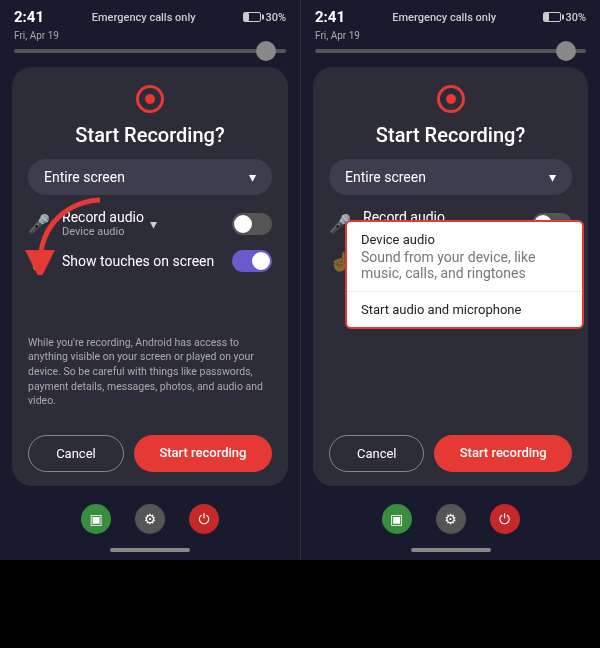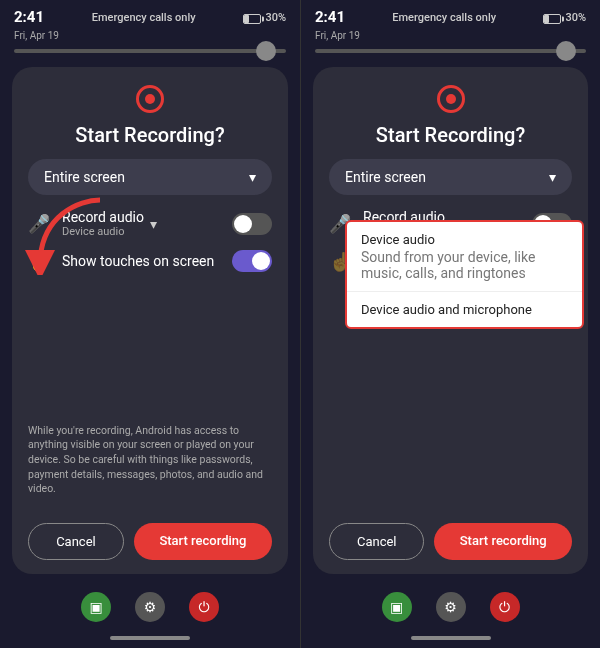--- a/index.html
+++ b/index.html
@@ -6,21 +6,21 @@
     body {
       width: 600px;
       height: 648px;
       background: #000;
       display: flex;
       font-family: 'Roboto', Arial, sans-serif;
       overflow: hidden;
     }
     .phone-panel {
       width: 300px;
-      height: 648px;
+      height: 560px;
       background: #1a1a2e;
       display: flex;
       flex-direction: column;
       position: relative;
       overflow: hidden;
     }
     .phone-panel + .phone-panel {
       border-left: 1px solid #333;
     }
     
@@ -28,21 +28,21 @@
       display: flex;
       justify-content: space-between;
       align-items: center;
       padding: 8px 14px 4px 14px;
       color: #fff;
       font-size: 13px;
       font-weight: 500;
     }
     .status-left { font-weight: 700; font-size: 15px; }
     .status-center { font-size: 11px; color: #ccc; }
-    .status-right { font-size: 11px; color: #ccc; display: flex; align-items: flex-end; gap: 4px; }
+    .status-right { font-size: 11px; color: #ccc; display: flex; align-items: center; gap: 4px; }
     .battery-icon {
       display: inline-block;
       width: 18px; height: 10px;
       border: 1.5px solid #ccc;
       border-radius: 2px;
       position: relative;
     }
     .battery-icon::after {
       content: '';
       position: absolute;
@@ -432,21 +432,21 @@
       <div class="btn-start">Start recording</div>
     </div>
   </div>
 
   <div class="dropdown-popup">
     <div class="popup-item">
       <div>Device audio</div>
       <div class="popup-sub">Sound from your device, like music, calls, and ringtones</div>
     </div>
     <div class="popup-item">
-      <div>Device audio and microphone</div>
+      <div>Start audio and microphone</div>
     </div>
   </div>
 
   <div class="bottom-nav">
     <div class="nav-btn green">
       <span class="nav-icon">▣</span>
     </div>
     <div class="nav-btn gray">
       <span class="nav-icon">⚙</span>
     </div>

